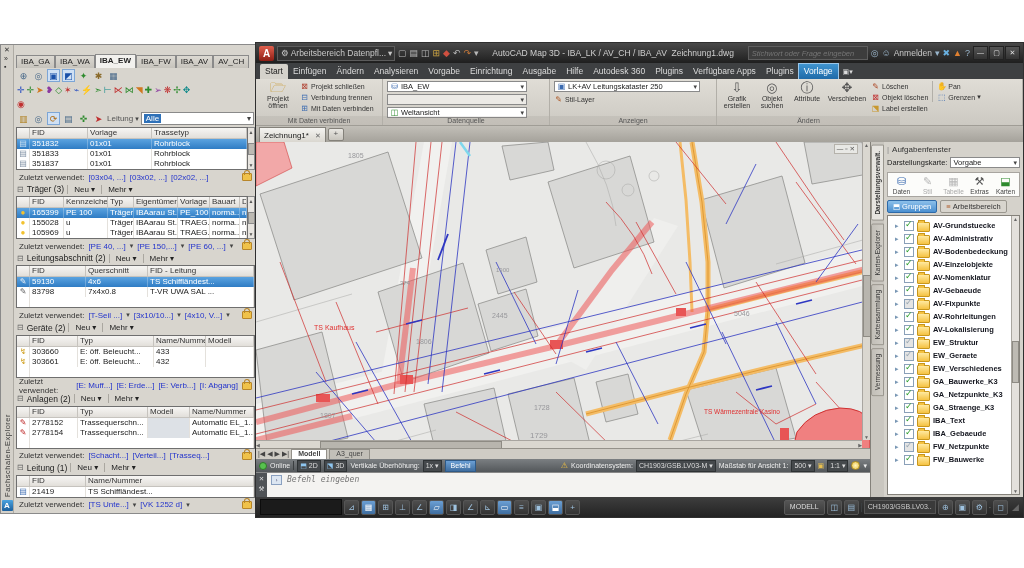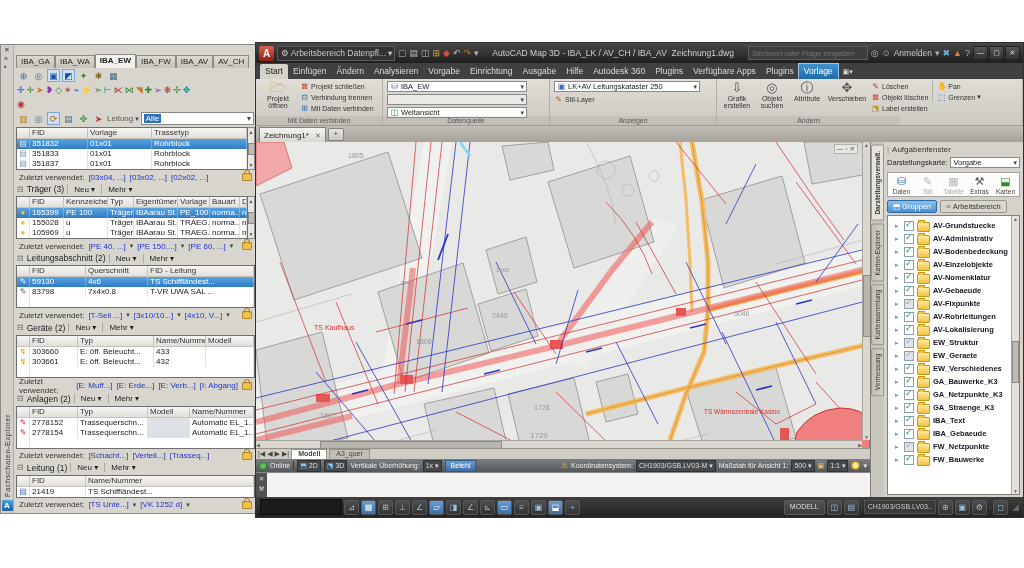--- a/index.html
+++ b/index.html
@@ -871,20 +871,24 @@
         <span class="bulb"></span>
         <span>▾</span>
       </div>
 
       <div class="cmdarea">
         <div class="cmdedge">
           <span>✕</span>
           <span>⚒</span>
         </div>
         <div class="cmdlines">
+          <span class="cmdprompt">
+            <span class="kbico">›</span>
+            <input class="cmdinput" placeholder="Befehl eingeben" style="">
+          </span>
         </div>
       </div>
     </div>
 
     <div class="taskpane">
       <div class="t-vtabs">
         <span class="t-vtab active">Darstellungsverwalt.</span>
         <span class="t-vtab">Karten-Explorer</span>
         <span class="t-vtab">Kartensammlung</span>
         <span class="t-vtab">Vermessung</span>

